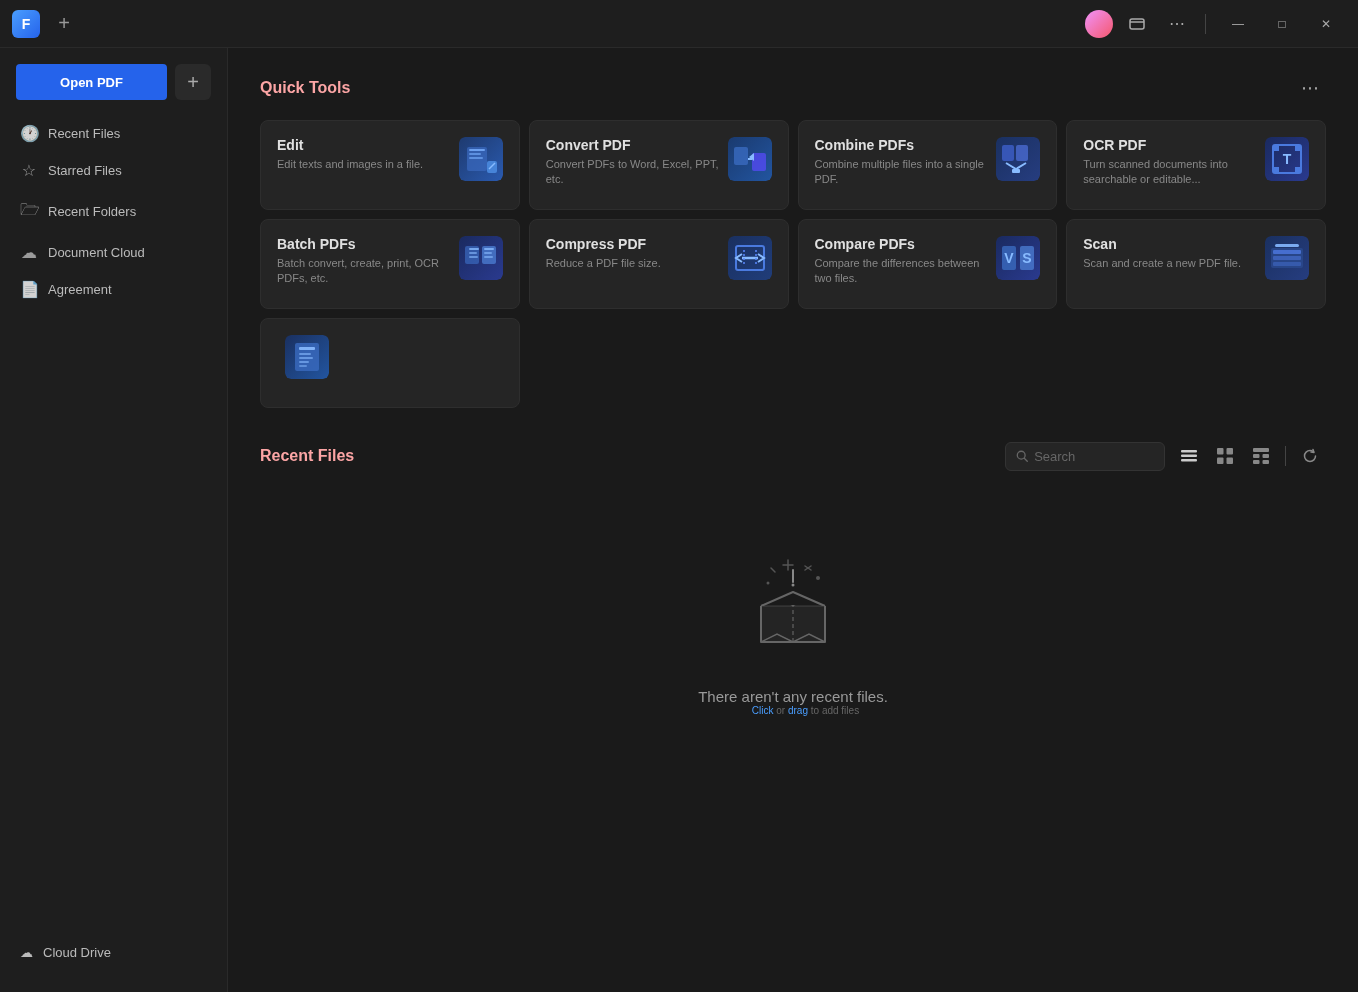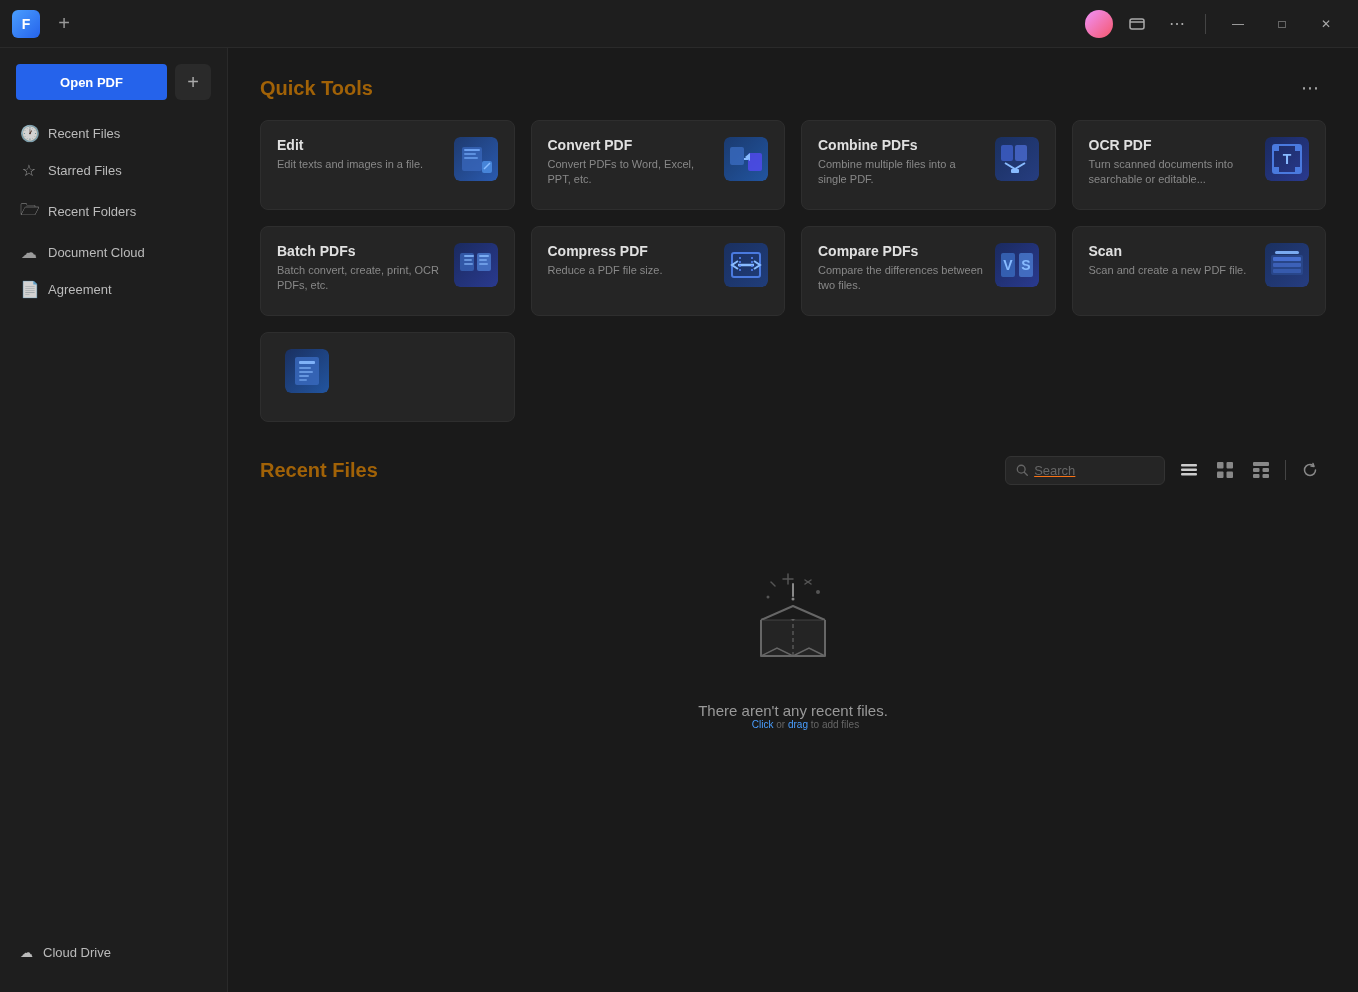--- a/index.html
+++ b/index.html
@@ -193,42 +193,42 @@
     }
 
     
     .section-header {
       display: flex;
       align-items: center;
       justify-content: space-between;
       margin-bottom: 16px;
     }
     .section-title {
-      font-size: 20px;
+      font-size: 16px;
       font-weight: 600;
-      color: #a16207;
+      color: #fca5a5;
     }
     .more-btn {
       background: transparent;
       border: none;
       color: #aaa;
       cursor: pointer;
       font-size: 18px;
       display: flex;
       align-items: center;
       justify-content: center;
       width: 32px;
       height: 32px;
       border-radius: 4px;
     }
 
     .tools-grid {
       display: grid;
       grid-template-columns: repeat(4, 1fr);
-      gap: 16px;
+      gap: 9px;
       margin-bottom: 32px;
     }
     .tool-card {
       background: #252525;
       border-radius: 8px;
       padding: 16px;
       cursor: pointer;
       display: flex;
       align-items: flex-start;
       justify-content: space-between;
@@ -281,21 +281,20 @@
       gap: 6px;
       width: 160px;
     }
     .search-input {
       background: transparent;
       border: none;
       color: #f97316;
       font-size: 13px;
       outline: none;
       width: 100%;
-      text-decoration: underline;
     }
     .search-input::placeholder { color: #666; }
     .view-controls {
       display: flex;
       gap: 4px;
       align-items: center;
     }
     .view-btn {
       width: 32px;
       height: 32px;

